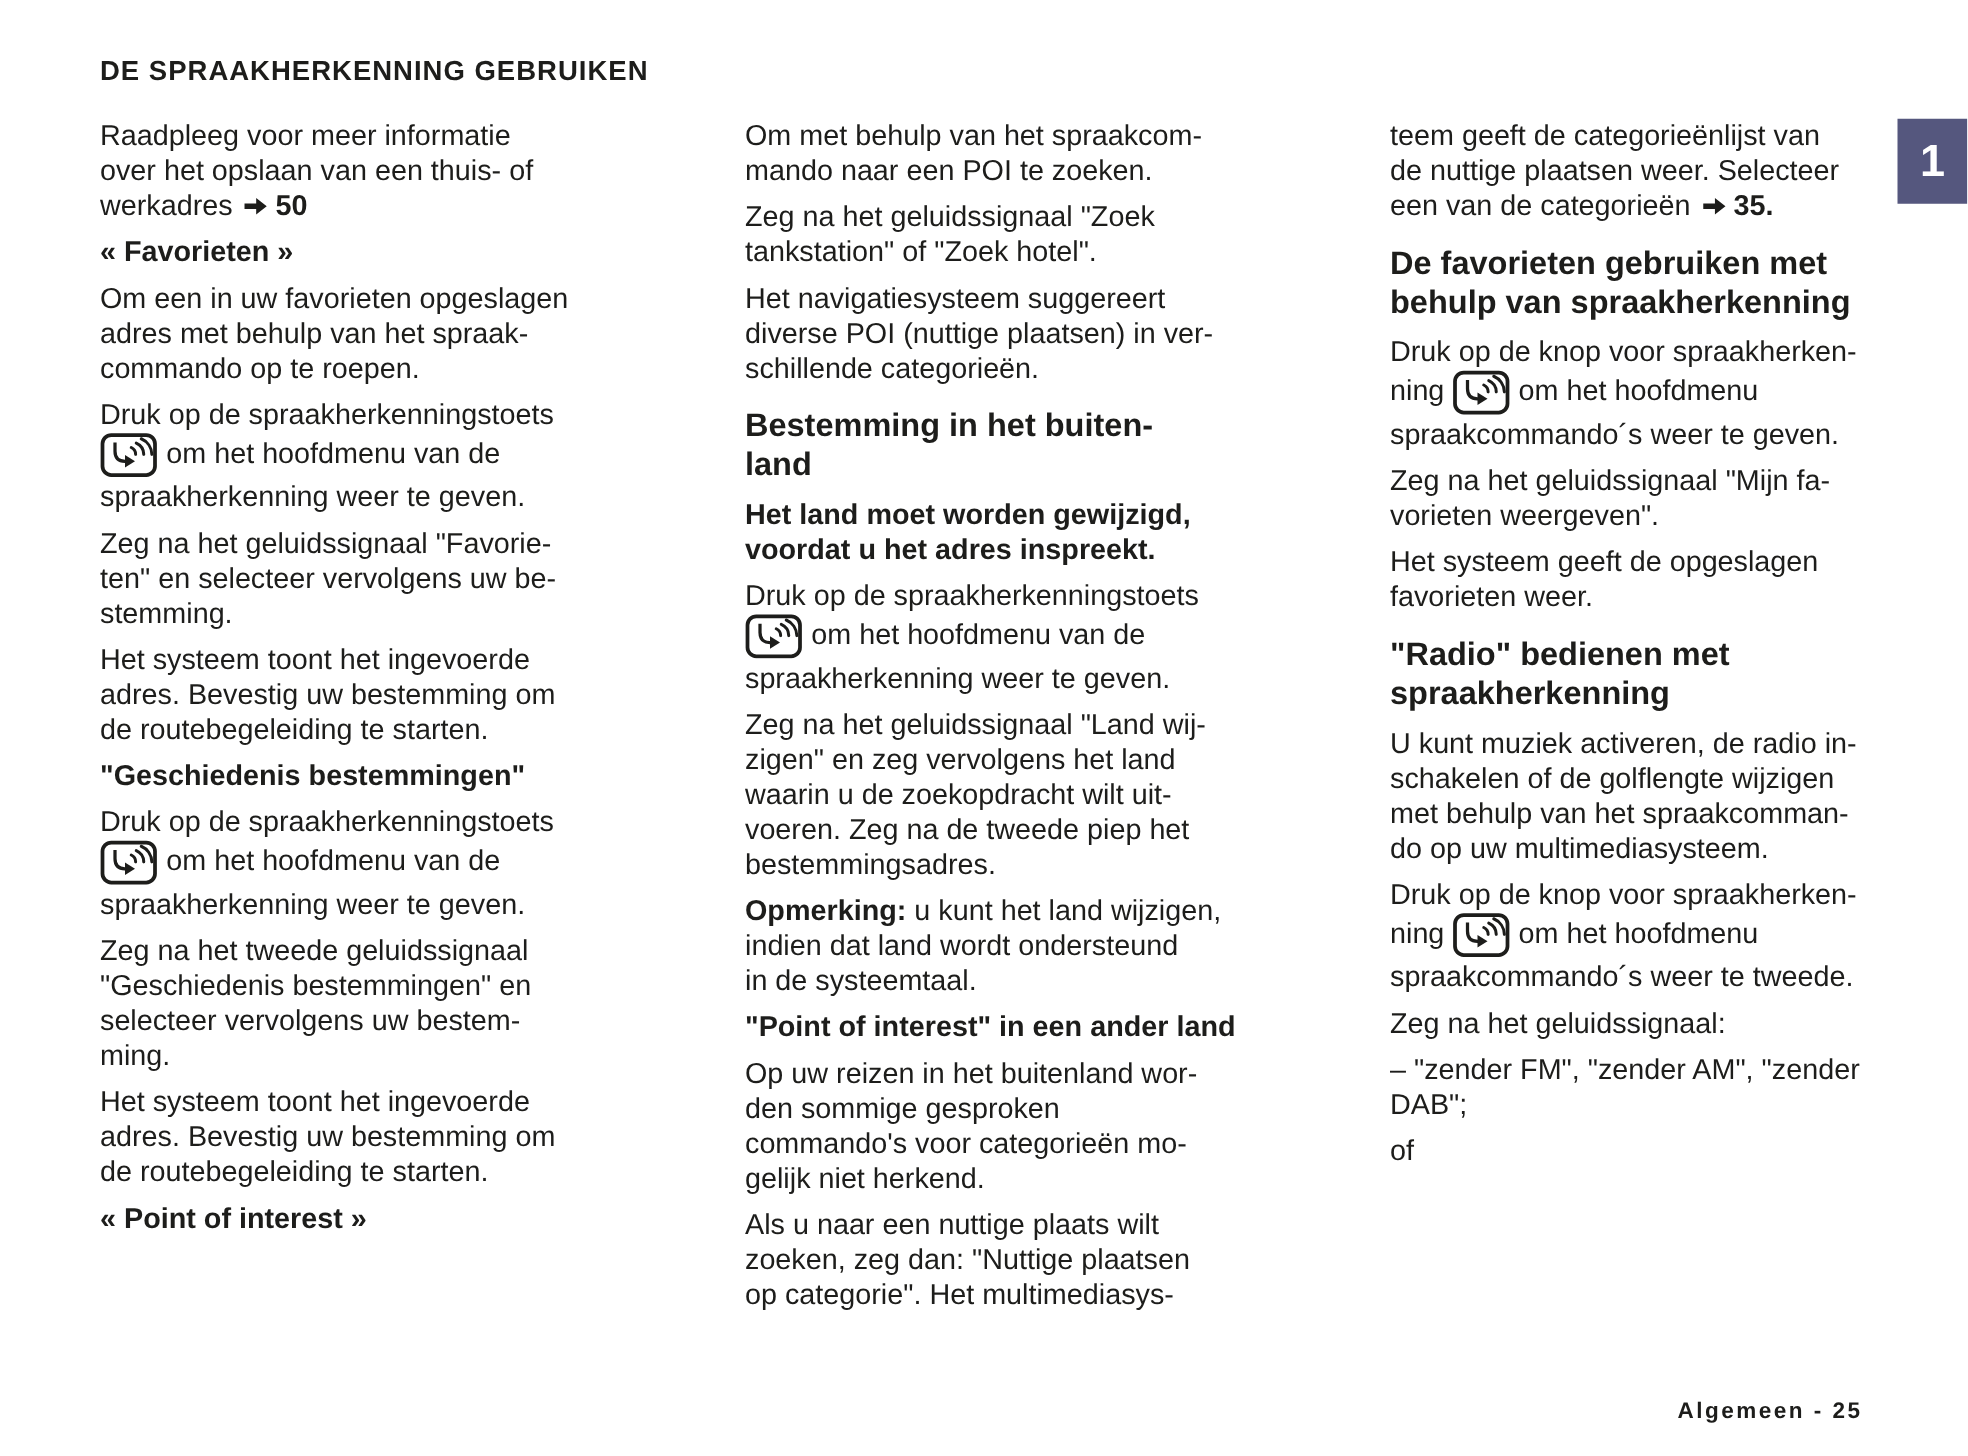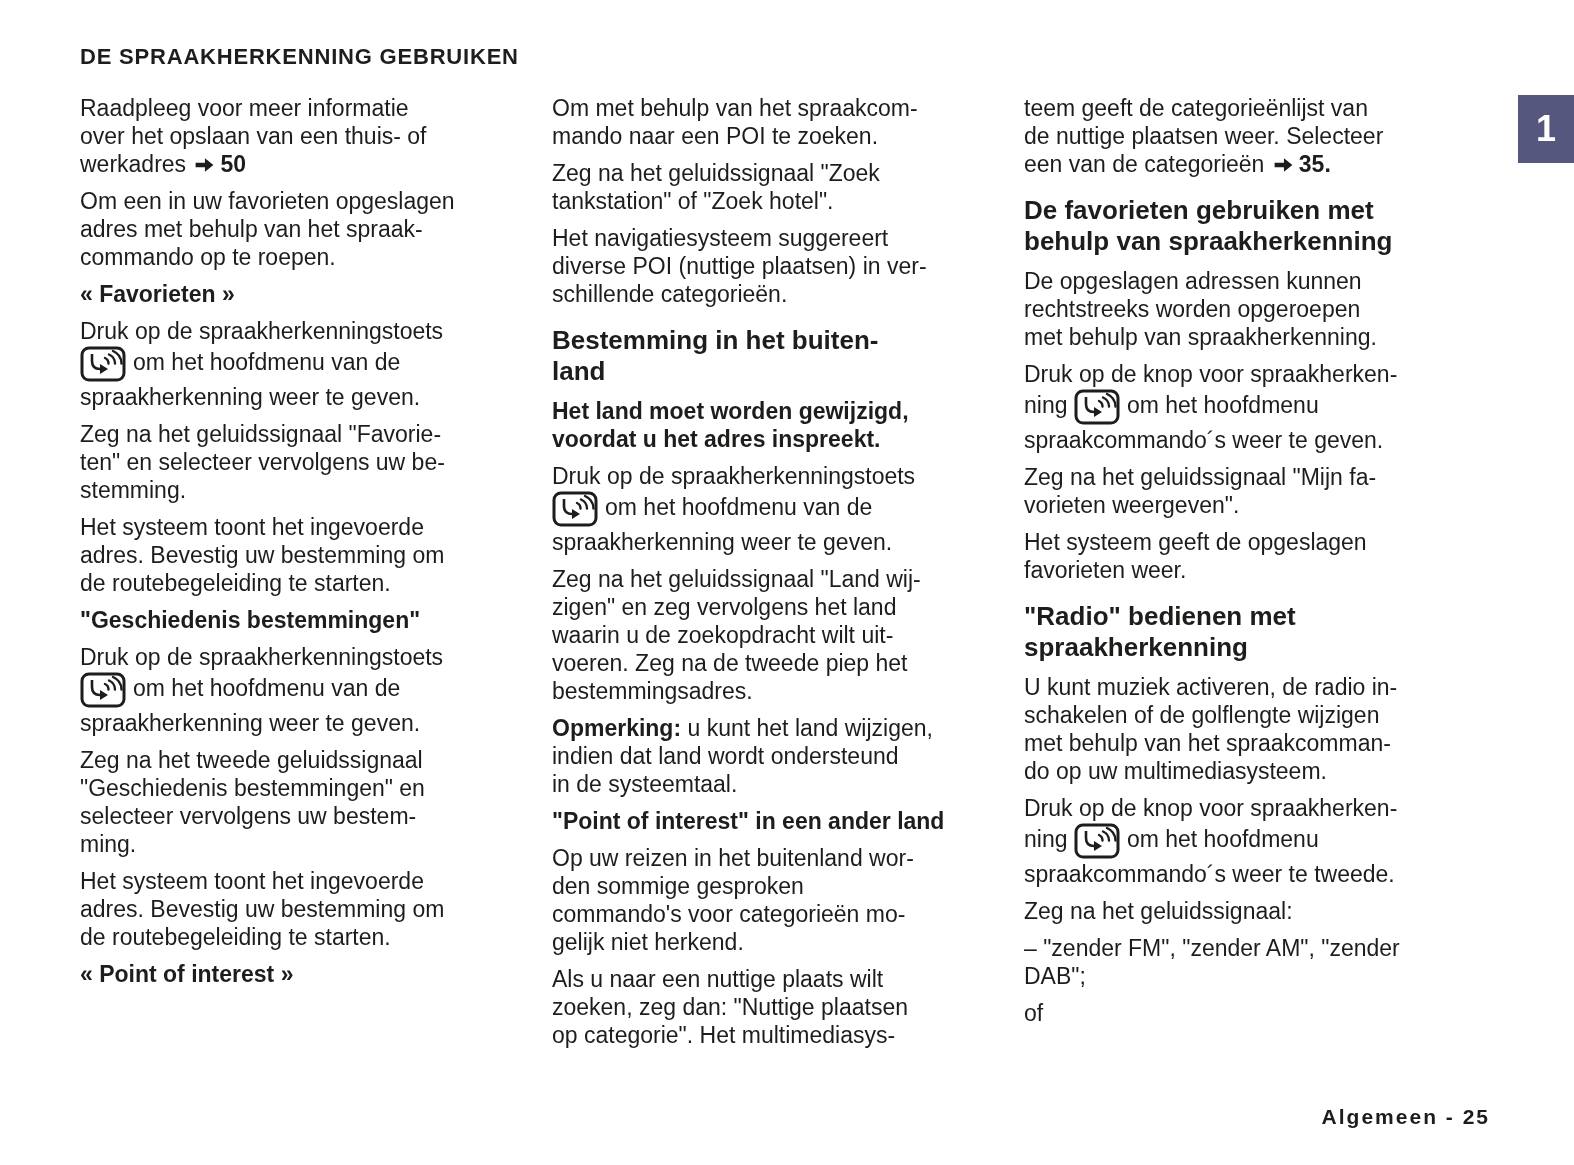--- a/index.html
+++ b/index.html
@@ -15,21 +15,21 @@
     background: #ffffff;
     padding: 44px 0 0 80px;
     overflow: hidden;
   }
   h1.title {
     font-size: 22px;
     font-weight: 700;
     letter-spacing: 0.8px;
     margin: 0 0 24px 0;
   }
-  .columns { display: flex; gap: 40px; }
+  .columns { display: flex; gap: 84px; }
   .col { width: 432px; flex: 0 0 432px; }
   .blk { white-space: pre-line; margin: 0 0 9px 0; }
   p.blk { font-size: 23px; line-height: 28px; font-weight: 400; }
   p.blk.b { font-weight: 700; }
   h2.blk {
     font-size: 26px;
     line-height: 31px;
     font-weight: 700;
     margin: 17px 0 10px 0;
   }
@@ -60,45 +60,45 @@
     align-items: center;
     justify-content: center;
     color: #ffffff;
     font-size: 36px;
     font-weight: 700;
     background: #55577e;
   }
   .footer {
     position: absolute;
     right: 84px;
-    bottom: 36px;
-    font-size: 21px;
+    bottom: 26px;
+    font-size: 18px;
     font-weight: 700;
     letter-spacing: 2px;
   }
 </style>
 </head>
 <body style="color: rgb(29, 29, 27);">
 
 <div class="page">
   <div class="side-tab" style="background: rgb(85, 87, 126);">
     <span>1</span>
   </div>
   <h1 class="title">DE SPRAAKHERKENNING GEBRUIKEN</h1>
   <div class="columns" id="columns">
       <div class="col">
         <p class="blk p"><span class="run">Raadpleeg voor meer informatie
 over het opslaan van een thuis- of
 werkadres </span><span class="xarrow"><svg viewBox="0 0 22 18" xmlns="http://www.w3.org/2000/svg">
               <path d="M1 6.5 h10.5 V1.5 L21 9 l-9.5 7.5 V11.5 H1 z" fill="currentColor"></path>
             </svg></span><span class="bold">50</span></p>
+        <p class="blk b"><span class="run">« Favorieten »</span></p>
         <p class="blk p"><span class="run">Om een in uw favorieten opgeslagen
 adres met behulp van het spraak-
 commando op te roepen.</span></p>
-        <p class="blk b"><span class="run">« Favorieten »</span></p>
         <p class="blk p"><span class="run">Druk op de spraakherkenningstoets
 </span><span class="vicon"><svg viewBox="0 0 46 36" xmlns="http://www.w3.org/2000/svg">
               <rect x="2" y="2" width="42" height="32" rx="7" fill="none" stroke="currentColor" stroke-width="3"></rect>
               <path d="M12 8 v7 q0 8 8 8 h1" fill="none" stroke="currentColor" stroke-width="2.6"></path>
               <path d="M20 18 l8 5 -8 5 z" fill="currentColor"></path>
               <path d="M25 12 a6 6 0 0 1 3.5 5.5" fill="none" stroke="currentColor" stroke-width="2.4" stroke-linecap="round"></path>
               <path d="M29 8.5 a10 10 0 0 1 6 9" fill="none" stroke="currentColor" stroke-width="2.4" stroke-linecap="round"></path>
               <path d="M33 5 a14 14 0 0 1 8.5 12.5" fill="none" stroke="currentColor" stroke-width="2.4" stroke-linecap="round"></path>
             </svg></span><span class="run">om het hoofdmenu van de
 spraakherkenning weer te geven.</span></p>
@@ -168,23 +168,20 @@
 op categorie". Het multimediasys-</span></p>
       </div>
       <div class="col">
         <p class="blk p"><span class="run">teem geeft de categorieënlijst van
 de nuttige plaatsen weer. Selecteer
 een van de categorieën </span><span class="xarrow"><svg viewBox="0 0 22 18" xmlns="http://www.w3.org/2000/svg">
               <path d="M1 6.5 h10.5 V1.5 L21 9 l-9.5 7.5 V11.5 H1 z" fill="currentColor"></path>
             </svg></span><span class="bold">35.</span></p>
         <h2 class="blk h2"><span class="run">De favorieten gebruiken met
 behulp van spraakherkenning</span></h2>
-        <p class="blk p"><span class="run">De opgeslagen adressen kunnen
-rechtstreeks worden opgeroepen
-met behulp van spraakherkenning.</span></p>
         <p class="blk p"><span class="run">Druk op de knop voor spraakherken-
 ning </span><span class="vicon"><svg viewBox="0 0 46 36" xmlns="http://www.w3.org/2000/svg">
               <rect x="2" y="2" width="42" height="32" rx="7" fill="none" stroke="currentColor" stroke-width="3"></rect>
               <path d="M12 8 v7 q0 8 8 8 h1" fill="none" stroke="currentColor" stroke-width="2.6"></path>
               <path d="M20 18 l8 5 -8 5 z" fill="currentColor"></path>
               <path d="M25 12 a6 6 0 0 1 3.5 5.5" fill="none" stroke="currentColor" stroke-width="2.4" stroke-linecap="round"></path>
               <path d="M29 8.5 a10 10 0 0 1 6 9" fill="none" stroke="currentColor" stroke-width="2.4" stroke-linecap="round"></path>
               <path d="M33 5 a14 14 0 0 1 8.5 12.5" fill="none" stroke="currentColor" stroke-width="2.4" stroke-linecap="round"></path>
             </svg></span><span class="run">om het hoofdmenu
 spraakcommando´s weer te geven.</span></p>

